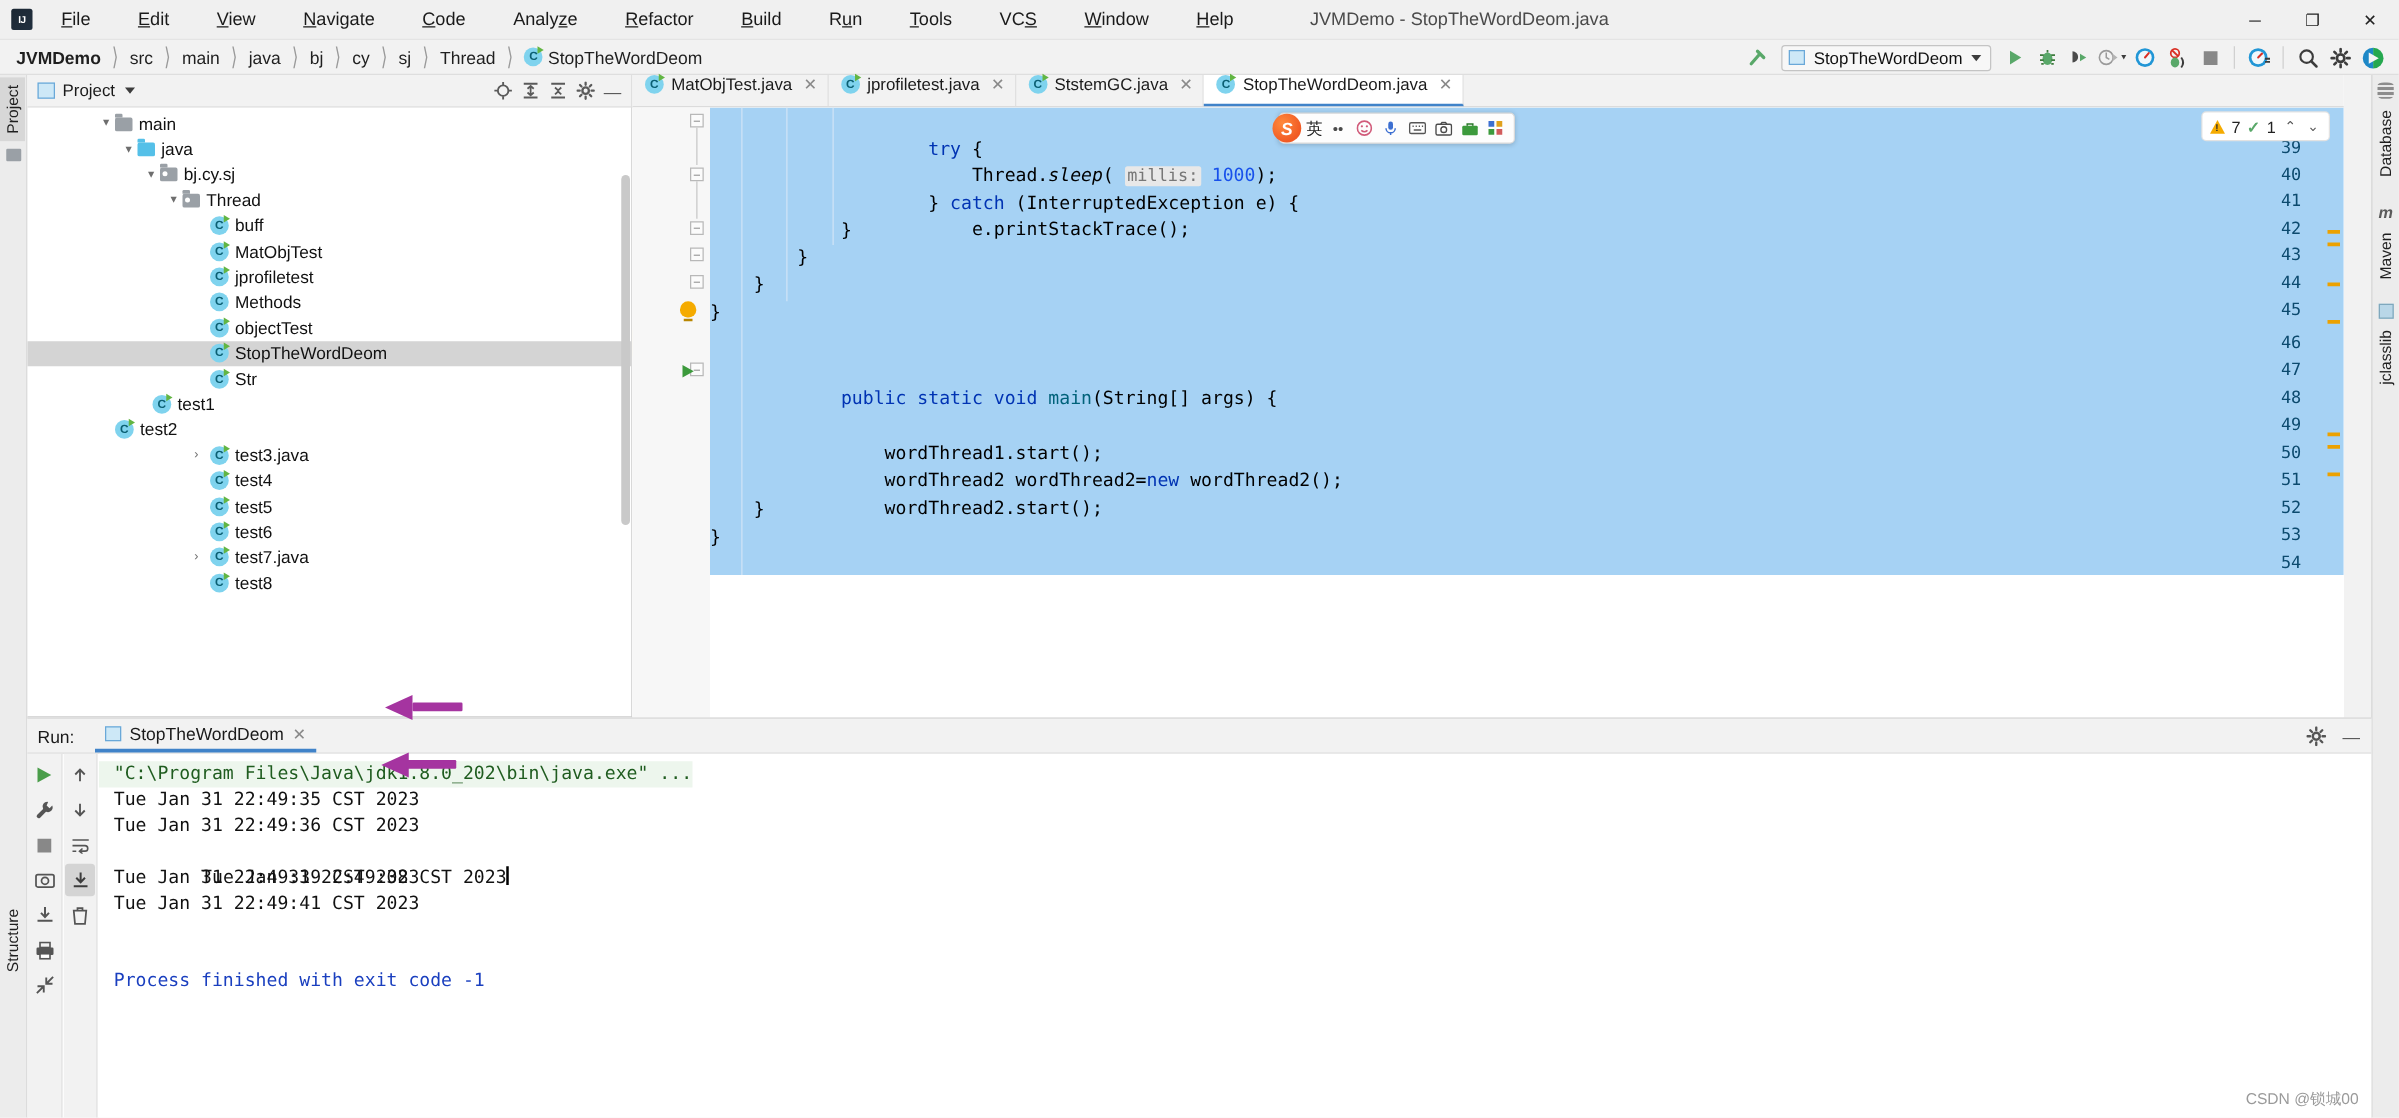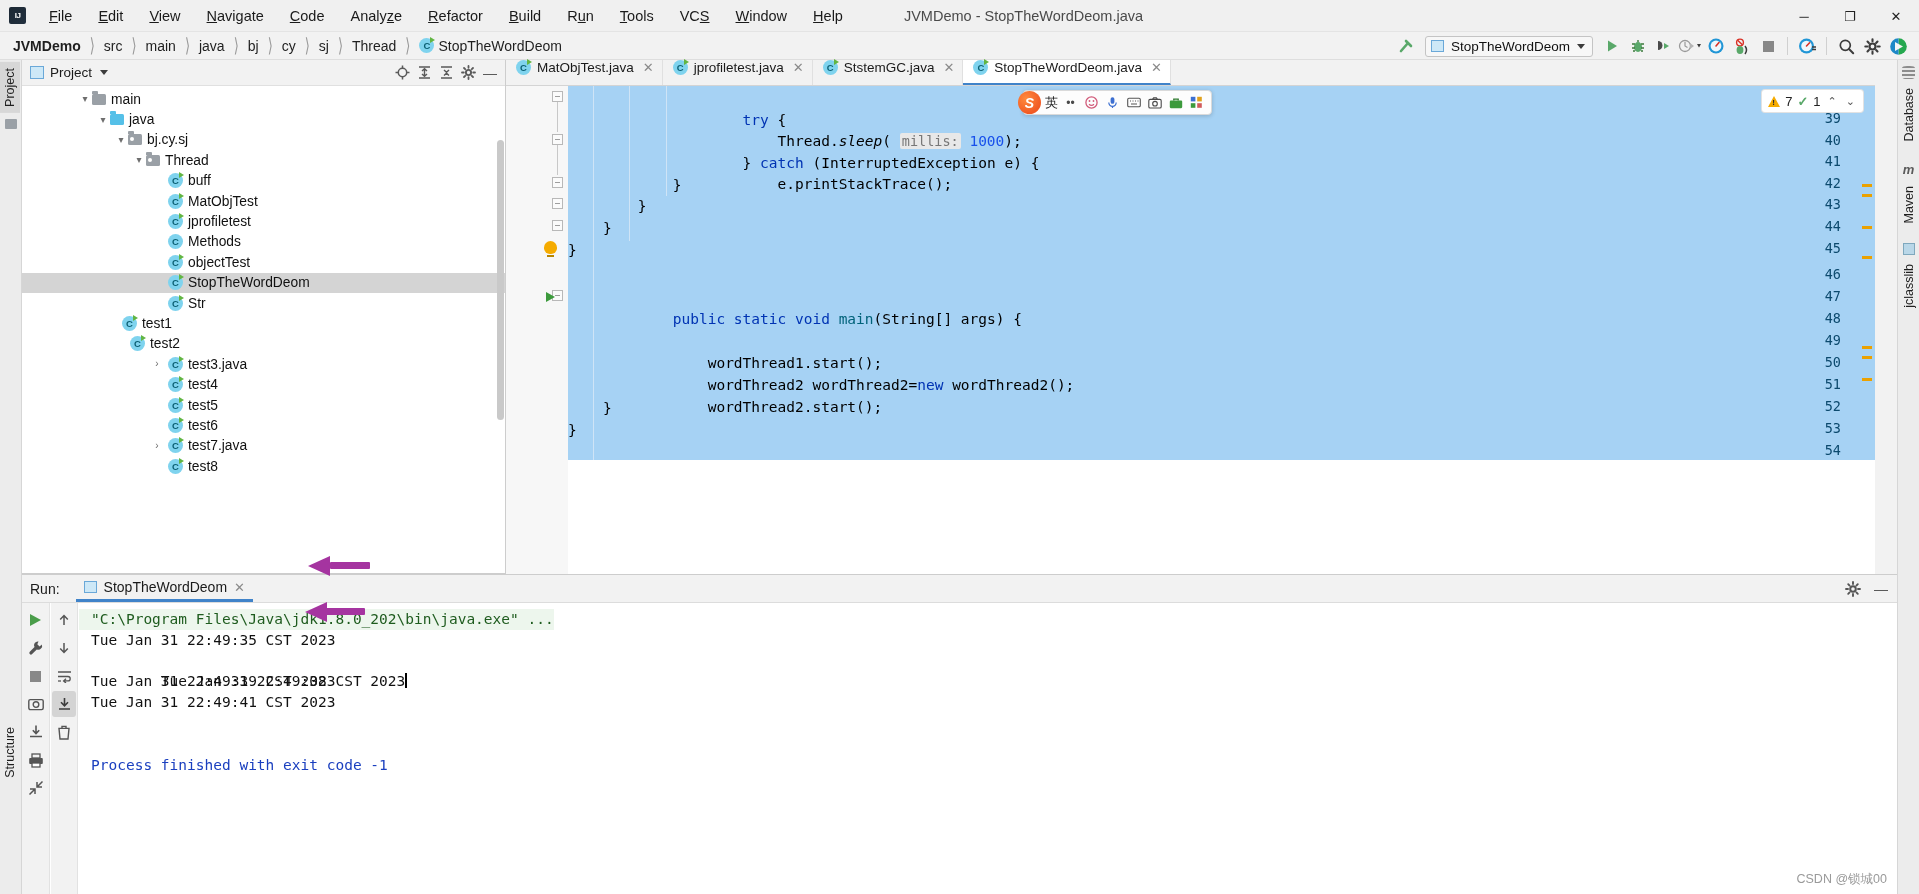--- a/index.html
+++ b/index.html
@@ -20,21 +20,21 @@
   .ij-logo {
     width: 17px; height: 17px; margin-left: 9px; margin-right: 12px;
     background: linear-gradient(135deg,#1b2733 0%,#22303f 100%);
     border-radius: 2px; position: relative; flex: none;
   }
   .ij-logo::after {
     content: "IJ"; position: absolute; inset: 0; color: #fff;
     font-size: 8px; font-weight: bold; display: flex;
     align-items: center; justify-content: center; letter-spacing: -0.5px;
   }
-  .menu { display: flex; align-items: center; gap: 4px; }
+  .menu { display: flex; align-items: center; gap: 16px; }
   .menu-item {
     font-size: 14.5px; color: #1a1a1a; padding: 3px 11px;
     cursor: default; white-space: nowrap;
   }
   .menu-item u { text-decoration: underline; }
   .win-title {
     font-size: 14.5px; color: #4a4a4a; margin-left: 50px; white-space: nowrap;
   }
   .win-ctrls {
     position: absolute; right: 0; top: 0; height: 32px;
@@ -632,21 +632,21 @@
         <span class="tlabel">StopTheWordDeom</span>
       </div>
       <div class="trow" style="padding-left:146px">
         <span class="javaicon"></span>
         <span class="tlabel">Str</span>
       </div>
       <div class="trow" style="padding-left:100px">
         <span class="javaicon"></span>
         <span class="tlabel">test1</span>
       </div>
-      <div class="trow" style="padding-left:108px">
+      <div class="trow" style="padding-left:70px">
         <span class="javaicon"></span>
         <span class="tlabel">test2</span>
       </div>
       <div class="trow" style="padding-left:128px">
         <span class="chev">›</span>
         <span class="javaicon" style="margin-left:4px"></span>
         <span class="tlabel">test3.java</span>
       </div>
       <div class="trow" style="padding-left:146px">
         <span class="javaicon"></span>
@@ -939,20 +939,21 @@
         <svg width="14" height="15" viewBox="0 0 14 15">
             <path d="M2 3.4 H12 L11 14 H3 Z" fill="none" stroke="#555" stroke-width="1.4"></path>
             <path d="M5 3.4 V1.4 H9 V3.4" fill="none" stroke="#555" stroke-width="1.4"></path>
           </svg>
       </span>
     </div>
 
     <div class="console">
       <div class="cline cmd">"C:\Program Files\Java\jdk1.8.0_202\bin\java.exe" ...</div>
       <div class="cline">Tue Jan 31 22:49:35 CST 2023</div>
+      <div class="cline">Tue Jan 31 22:49:36 CST 2023</div>
       <div class="cline">
         <span>Tue Jan 31 22:49:38 CST 2023</span><span class="ccaret"></span>
       </div>
       <div class="cline">Tue Jan 31 22:49:39 CST 2023</div>
       <div class="cline">Tue Jan 31 22:49:41 CST 2023</div>
       <div class="cline">&nbsp;</div>
       <div class="cline">&nbsp;</div>
       <div class="cline exit">Process finished with exit code -1</div>
     </div>
   </div>

